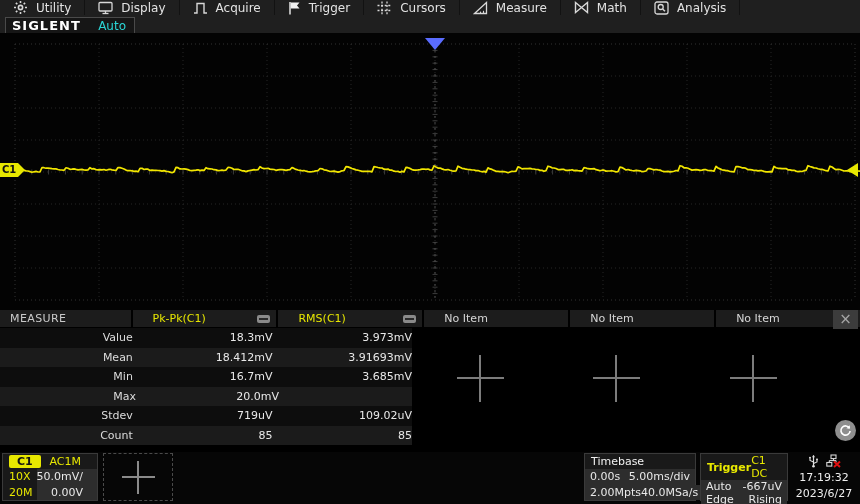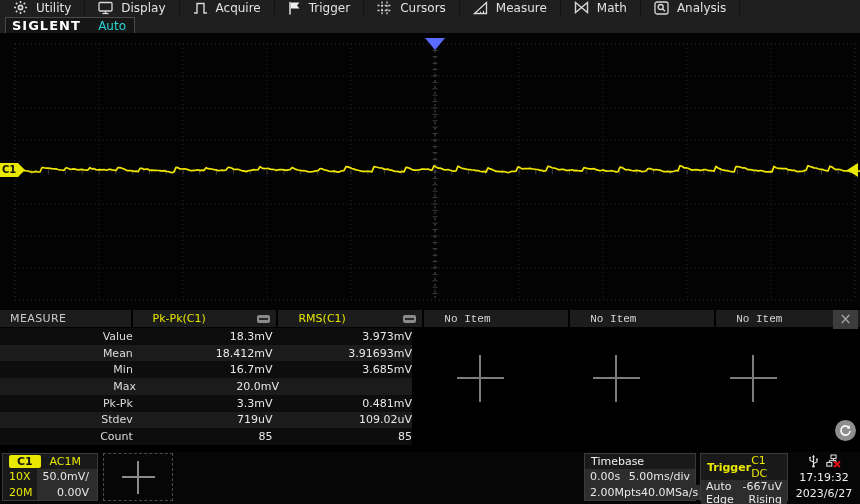--- a/index.html
+++ b/index.html
@@ -33,21 +33,21 @@
   #trig-level{position:absolute;left:847px;top:130px;width:0;height:0;
               border-top:7px solid transparent;border-bottom:7px solid transparent;
               border-right:11px solid #e8e800;}
   
   #measure{position:absolute;left:0;top:310px;width:860px;height:135px;background:#000;font-size:11px;}
   #mhead{position:absolute;left:0;top:0;width:860px;height:17px;display:flex;gap:2px;}
   .mh-cell{display:flex;align-items:center;background:#1c1c1c;}
   #mh-title{width:134px;padding-left:10px;color:#c9c9c9;letter-spacing:.4px;}
   .mh-col{width:131px;padding-left:20px;justify-content:space-between;padding-right:6px;}
   .mh-col .lbl-active{color:#e6e600;}
-  .mh-col .lbl-empty{color:#d6d6d6;font-family:Liberation Mono, monospace;}
+  .mh-col .lbl-empty{color:#d6d6d6;}
   .minus-btn{width:13px;height:8px;background:#8a8a8a;border-radius:2px;position:relative;}
   .minus-btn::after{content:"";position:absolute;left:2px;right:2px;top:3px;height:2px;background:#2a2a2a;}
   #mclose{position:absolute;left:833px;top:0;width:25px;height:19px;background:#3c3c3c;
           display:flex;align-items:center;justify-content:center;color:#a5a5a5;font-size:15px;line-height:1;}
   #mrows{position:absolute;left:0;top:18px;width:412px;height:117px;display:flex;flex-direction:column;}
   .mrow{flex:1;display:flex;align-items:center;text-align:right;}
   .mrow:nth-child(odd){background:#0d0d0d;}
   .mrow:nth-child(even){background:#1b1b1b;}
   .mr-label{width:126px;padding-left:10px;color:#dcdcdc;}
   .mr-val{width:138px;padding-left:5px;color:#e8e8e8;}
@@ -63,21 +63,21 @@
   .brow{flex:1;display:flex;align-items:center;}
   .yellow{color:#e8e800;}
   .white{color:#e8e8e8;}
   #chbox{left:2px;width:96px;}
   #ch-chip{background:#e8e800;color:#141414;font-weight:bold;font-size:11px;padding:0px 8px;
            border-radius:2px;margin-left:6px;line-height:13px;}
   #chbox .spacer{flex:1;}
   #chbox .rt{padding-right:16px;}
   .ch-lab{width:34px;padding-left:6px;box-sizing:border-box;}
   .ch-val{flex:1;background:#2d2d2d;align-self:stretch;display:flex;align-items:center;
-          justify-content:flex-end;padding-right:8px;}
+          justify-content:flex-end;padding-right:14px;}
   #addbox{left:103px;width:70px;border:1px dashed #4a4a4a;background:transparent;
           align-items:center;justify-content:center;display:flex;flex-direction:row;}
   #addbox .add-plus{position:relative;width:33px;height:33px;}
   #addbox .add-plus::before{top:15px;height:2px;background:#8a8a8a;}
   #addbox .add-plus::after{left:15px;width:2px;background:#8a8a8a;}
   #tbbox{left:584px;width:112px;}
   #tbbox .hd{padding-left:6px;color:#f0f0f0;border-radius:7px;}
   .val2{flex:1;background:#2d2d2d;align-self:stretch;display:flex;align-items:center;
         justify-content:space-between;padding:0 5px;}
   #trbox{left:700px;width:88px;}
@@ -355,25 +355,20 @@
         <div class="mrow">
           <span class="mr-label">Min</span>
           <span class="mr-val">16.7mV</span>
           <span class="mr-val">3.685mV</span>
         </div>
         <div class="mrow">
           <span class="mr-label">Max</span>
           <span class="mr-val">20.0mV</span>
         </div>
         <div class="mrow">
-          <span class="mr-label">Pk-Pk</span>
-          <span class="mr-val">3.3mV</span>
-          <span class="mr-val">0.481mV</span>
-        </div>
-        <div class="mrow">
           <span class="mr-label">Stdev</span>
           <span class="mr-val">719uV</span>
           <span class="mr-val">109.02uV</span>
         </div>
         <div class="mrow">
           <span class="mr-label">Count</span>
           <span class="mr-val">85</span>
           <span class="mr-val">85</span>
         </div>
       </div>

